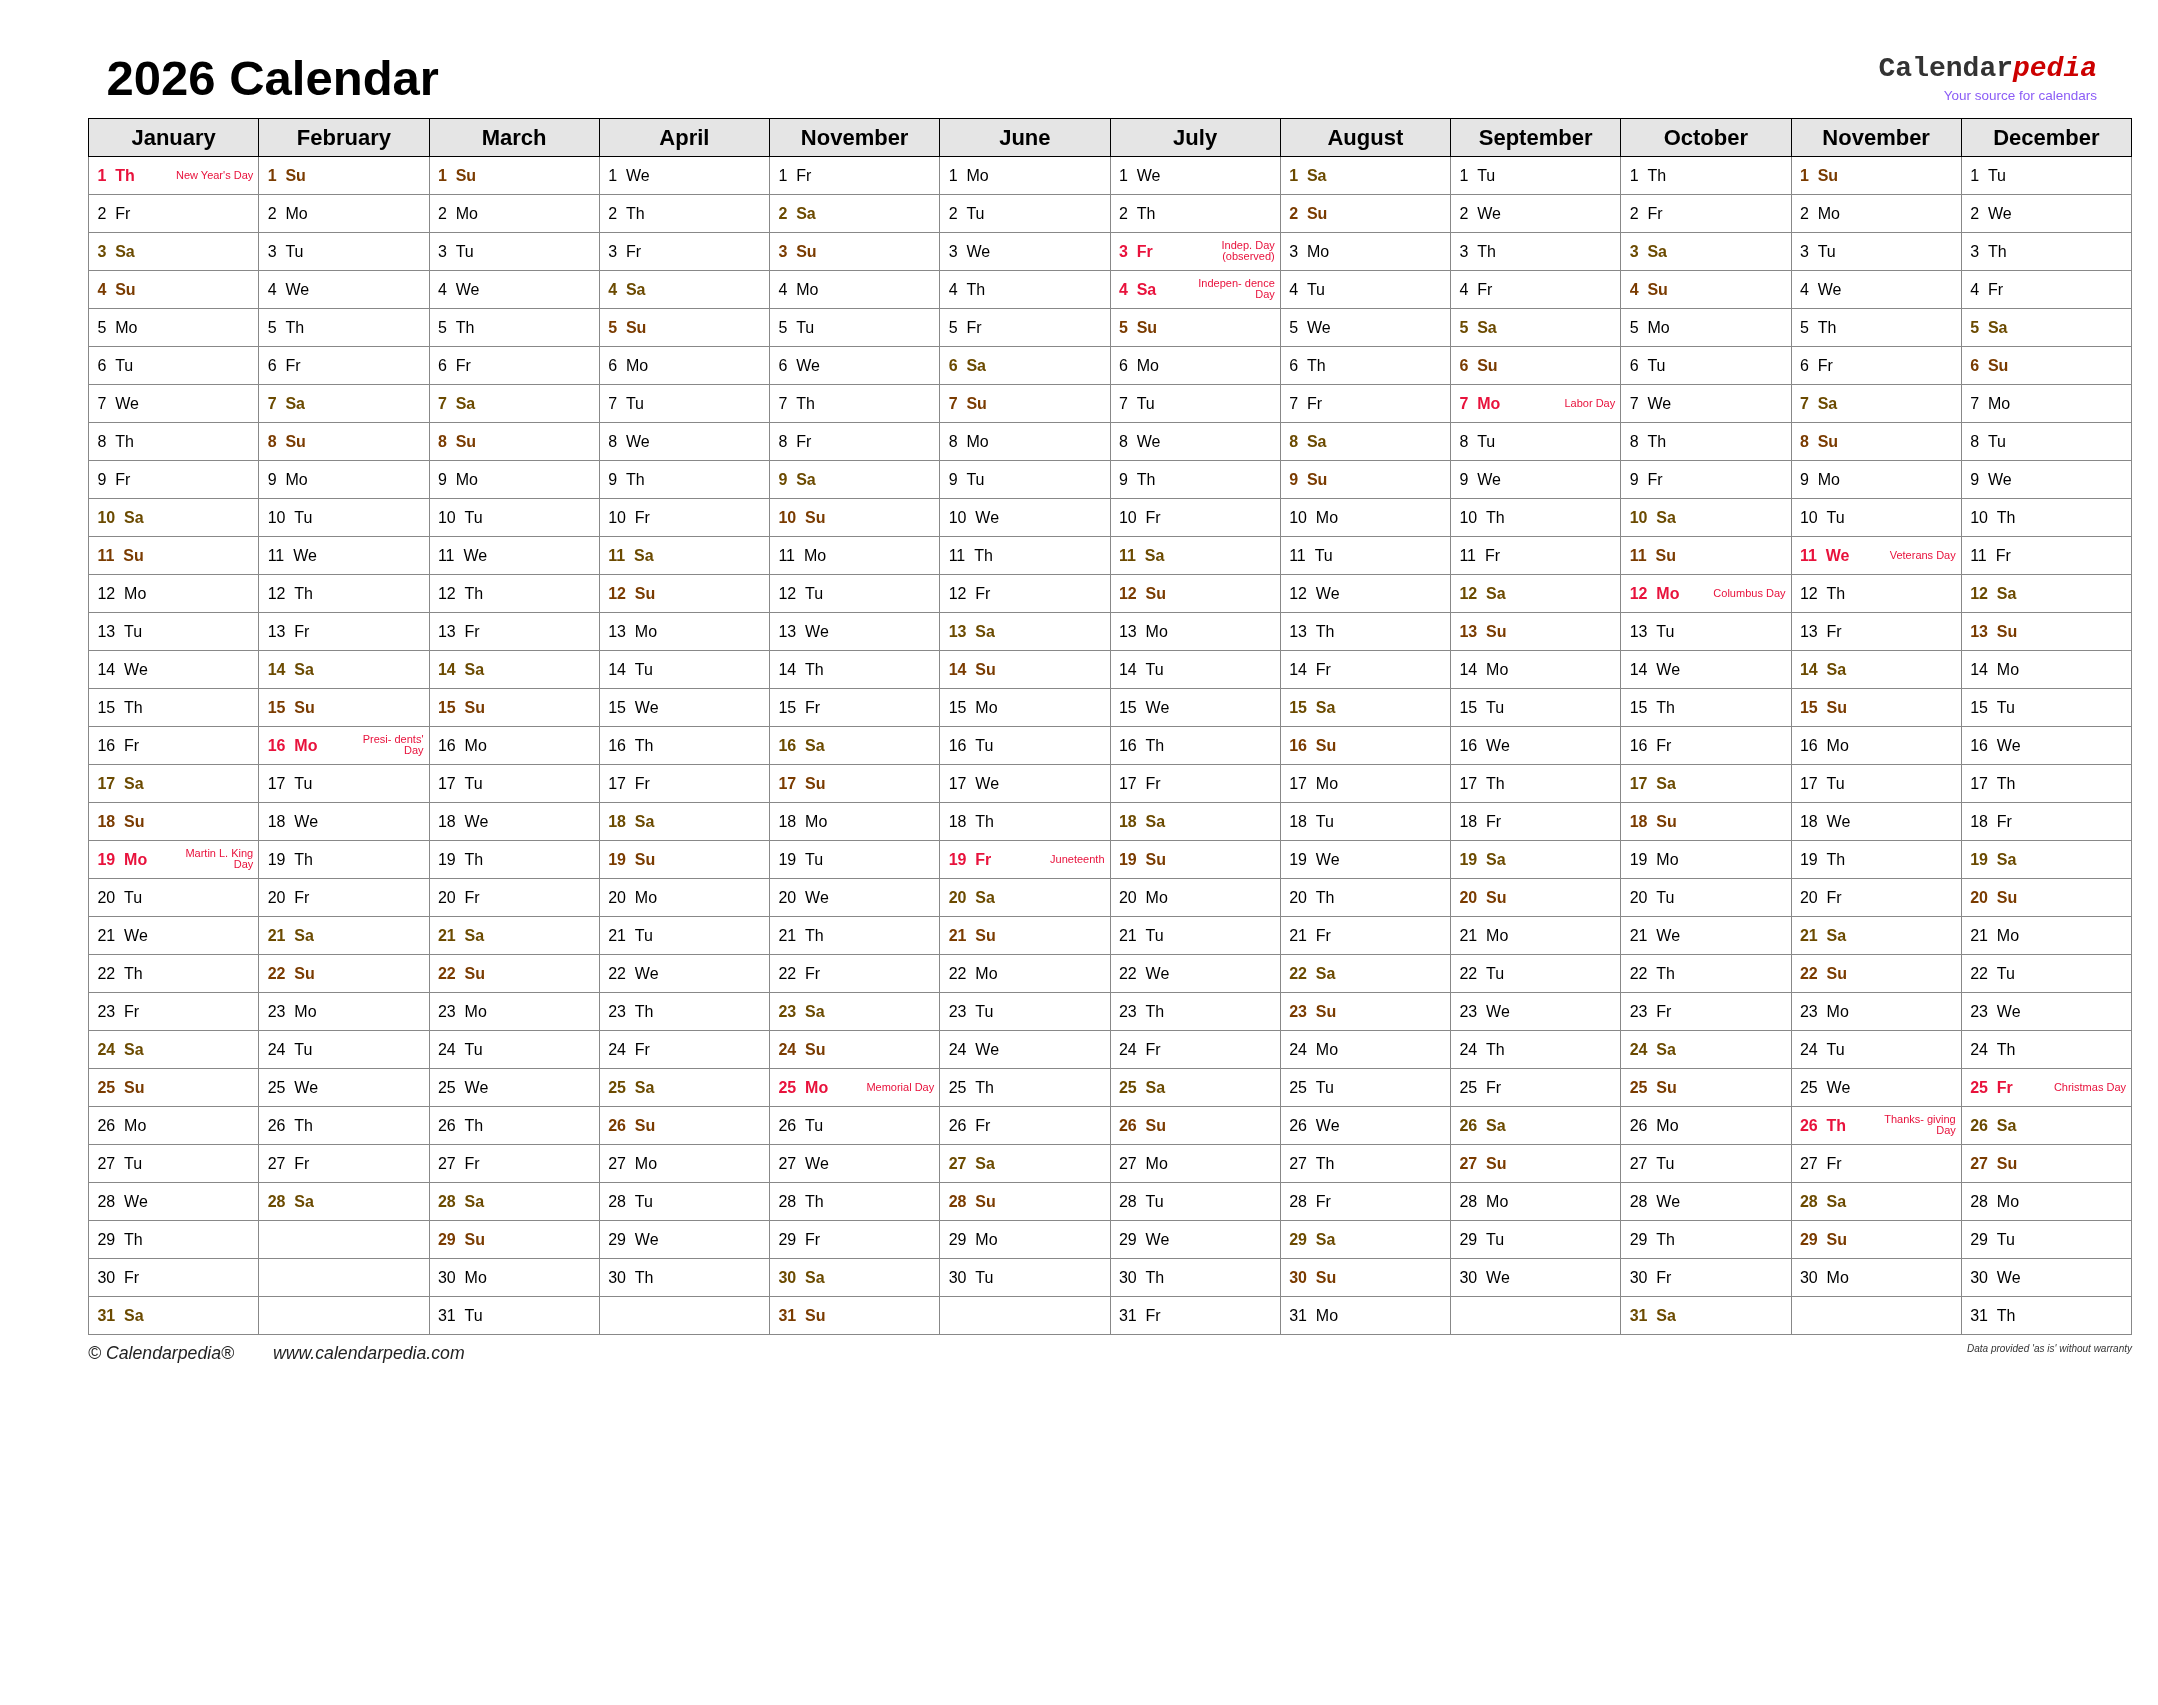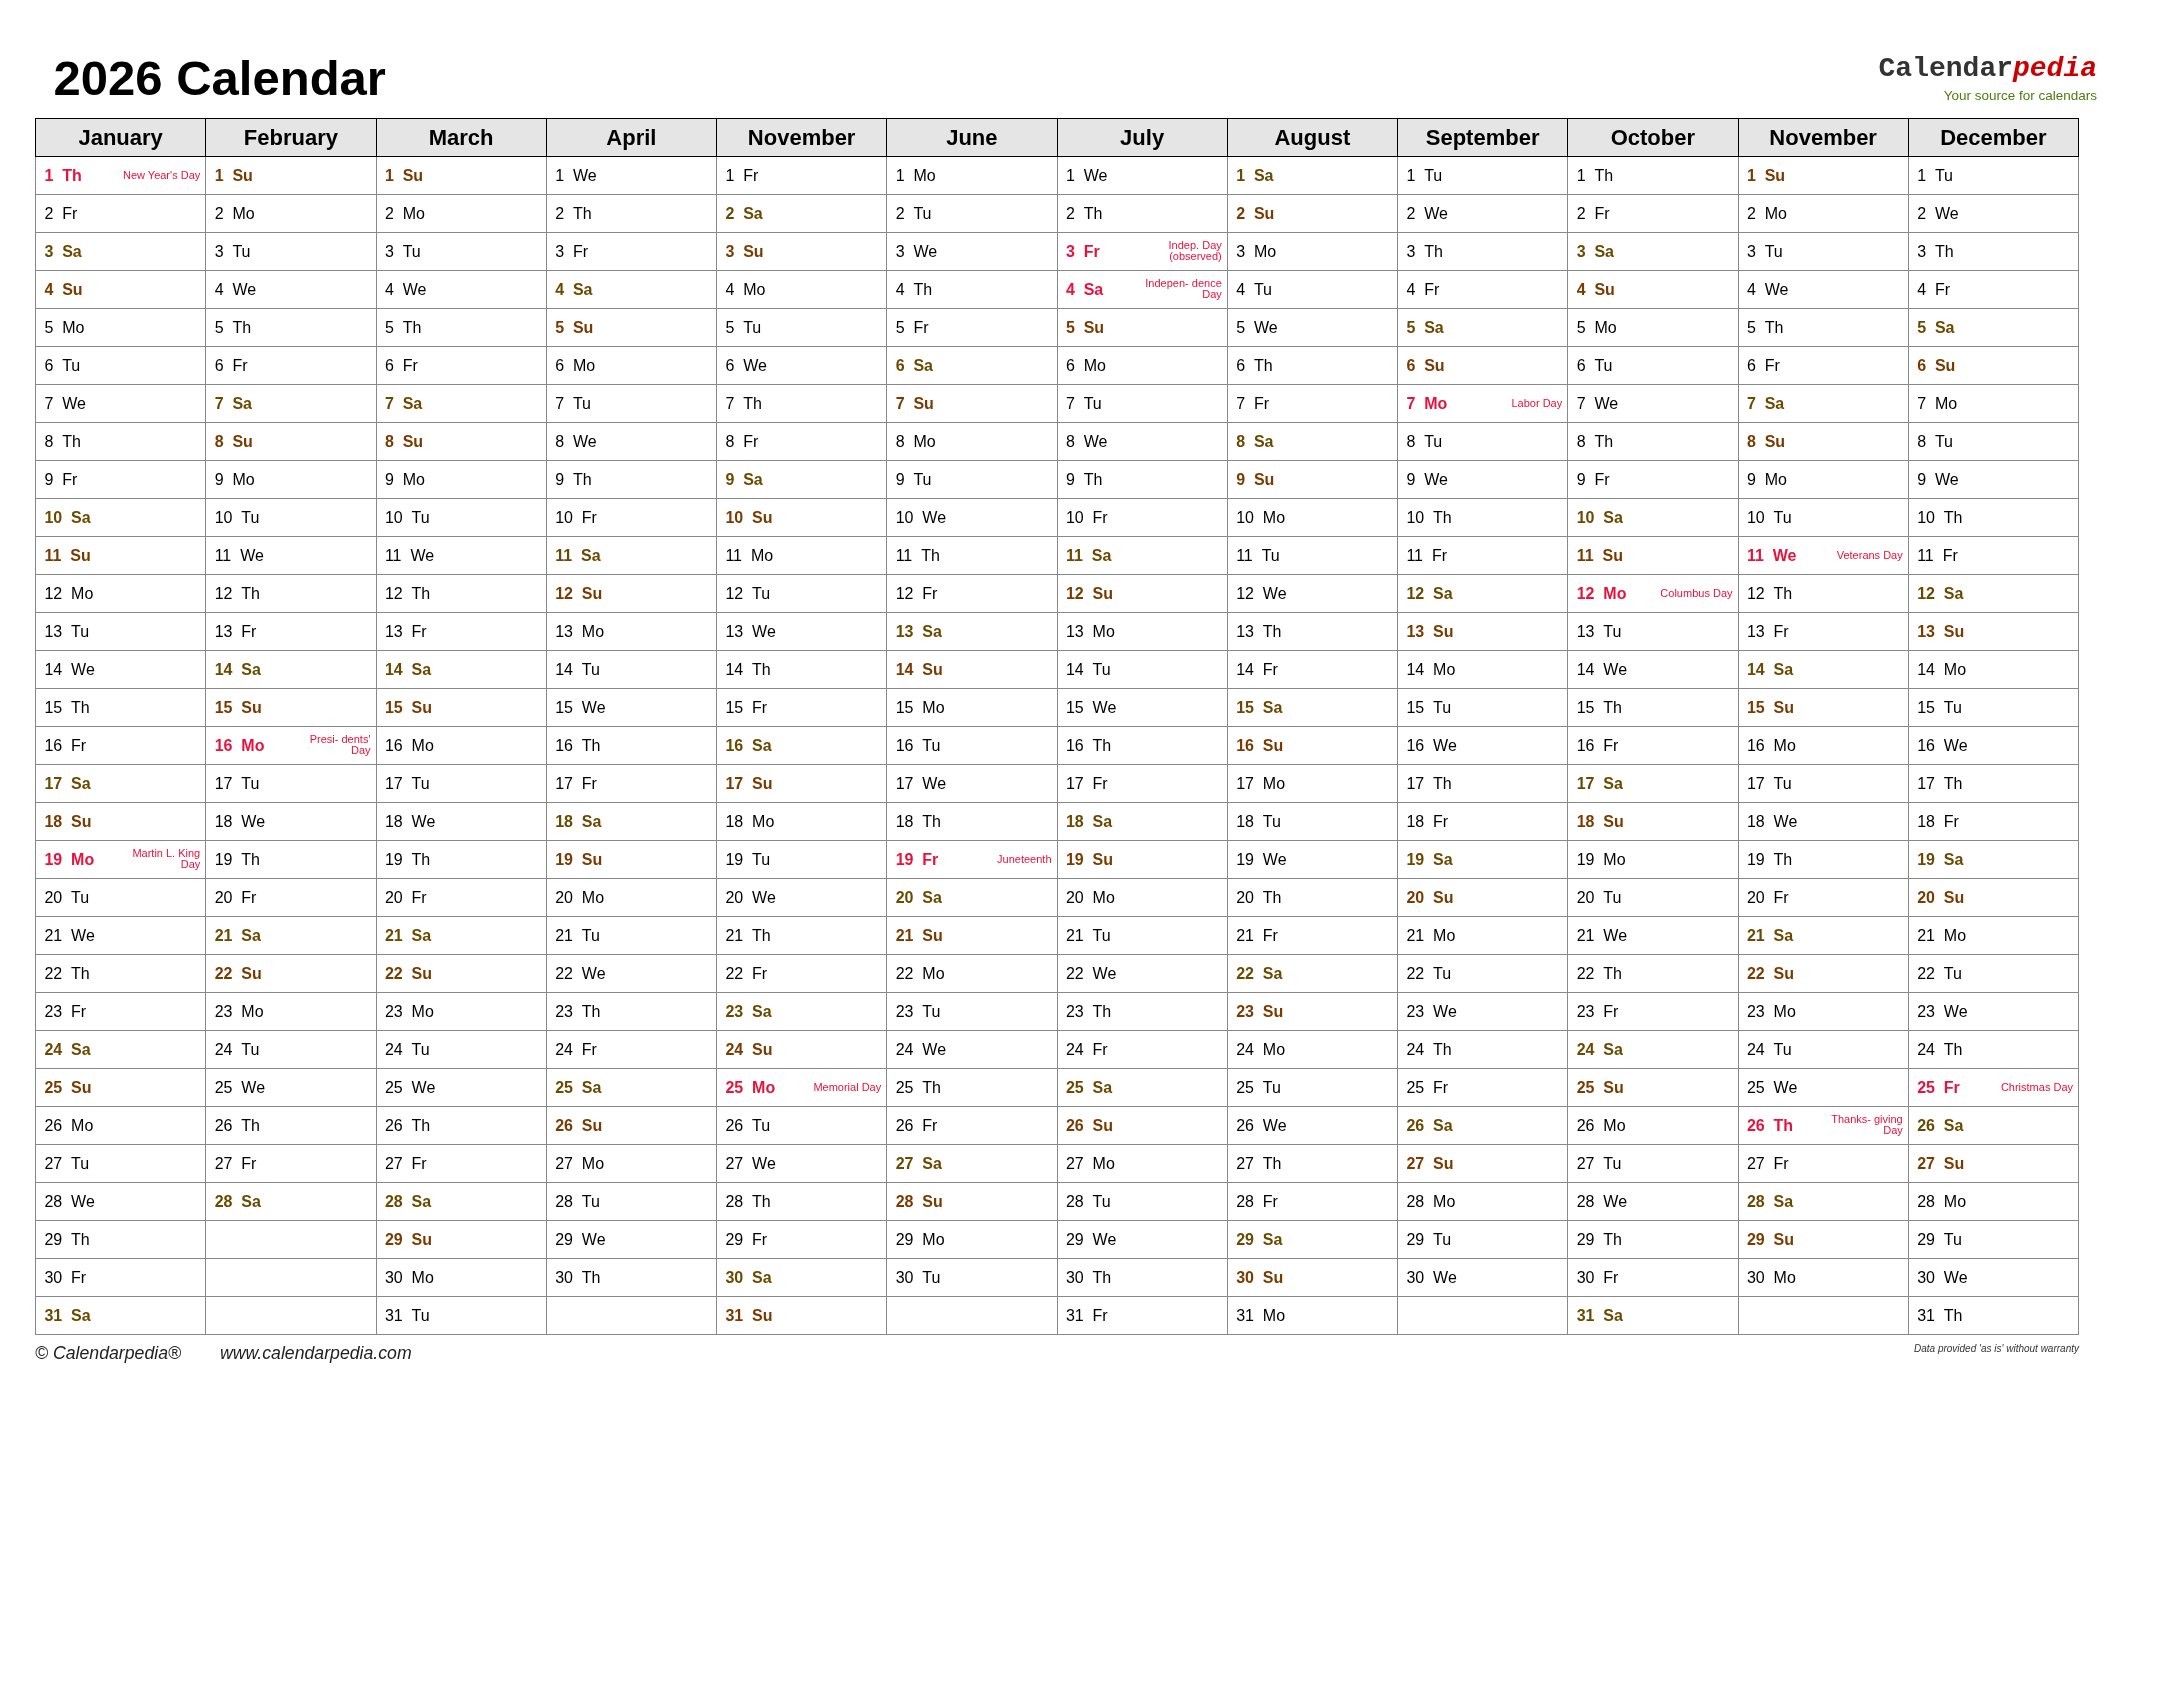--- a/index.html
+++ b/index.html
@@ -11,21 +11,21 @@
     width: 2159px;
     height: 1705px;
     font-family: "Liberation Sans", sans-serif;
     color: #000000;
     overflow: hidden;
   }
   .page {
     width: 2159px;
     height: 1705px;
     box-sizing: border-box;
-    padding: 25px 57px 0 35px;
+    padding: 25px 57px 0 88px;
     position: relative;
   }
   
   .header {
     display: flex;
     align-items: flex-end;
     justify-content: space-between;
     height: 78px;
   }
   .title {
@@ -45,21 +45,21 @@
     color: #333333;
     line-height: 1.1;
     font-family: Liberation Mono, monospace;
   }
   .brand-line1 .pedia {
     color: #cc0000;
     font-style: italic;
   }
   .brand-line2 {
     font-size: 13.5px;
-    color: #4d7c0f;
+    color: #8b5cf6;
     margin-top: 3.4px;
   }
 
   
   table.cal {
     border-collapse: collapse;
     width: 2044px;
     margin-top: 15px;
     table-layout: fixed;
   }

